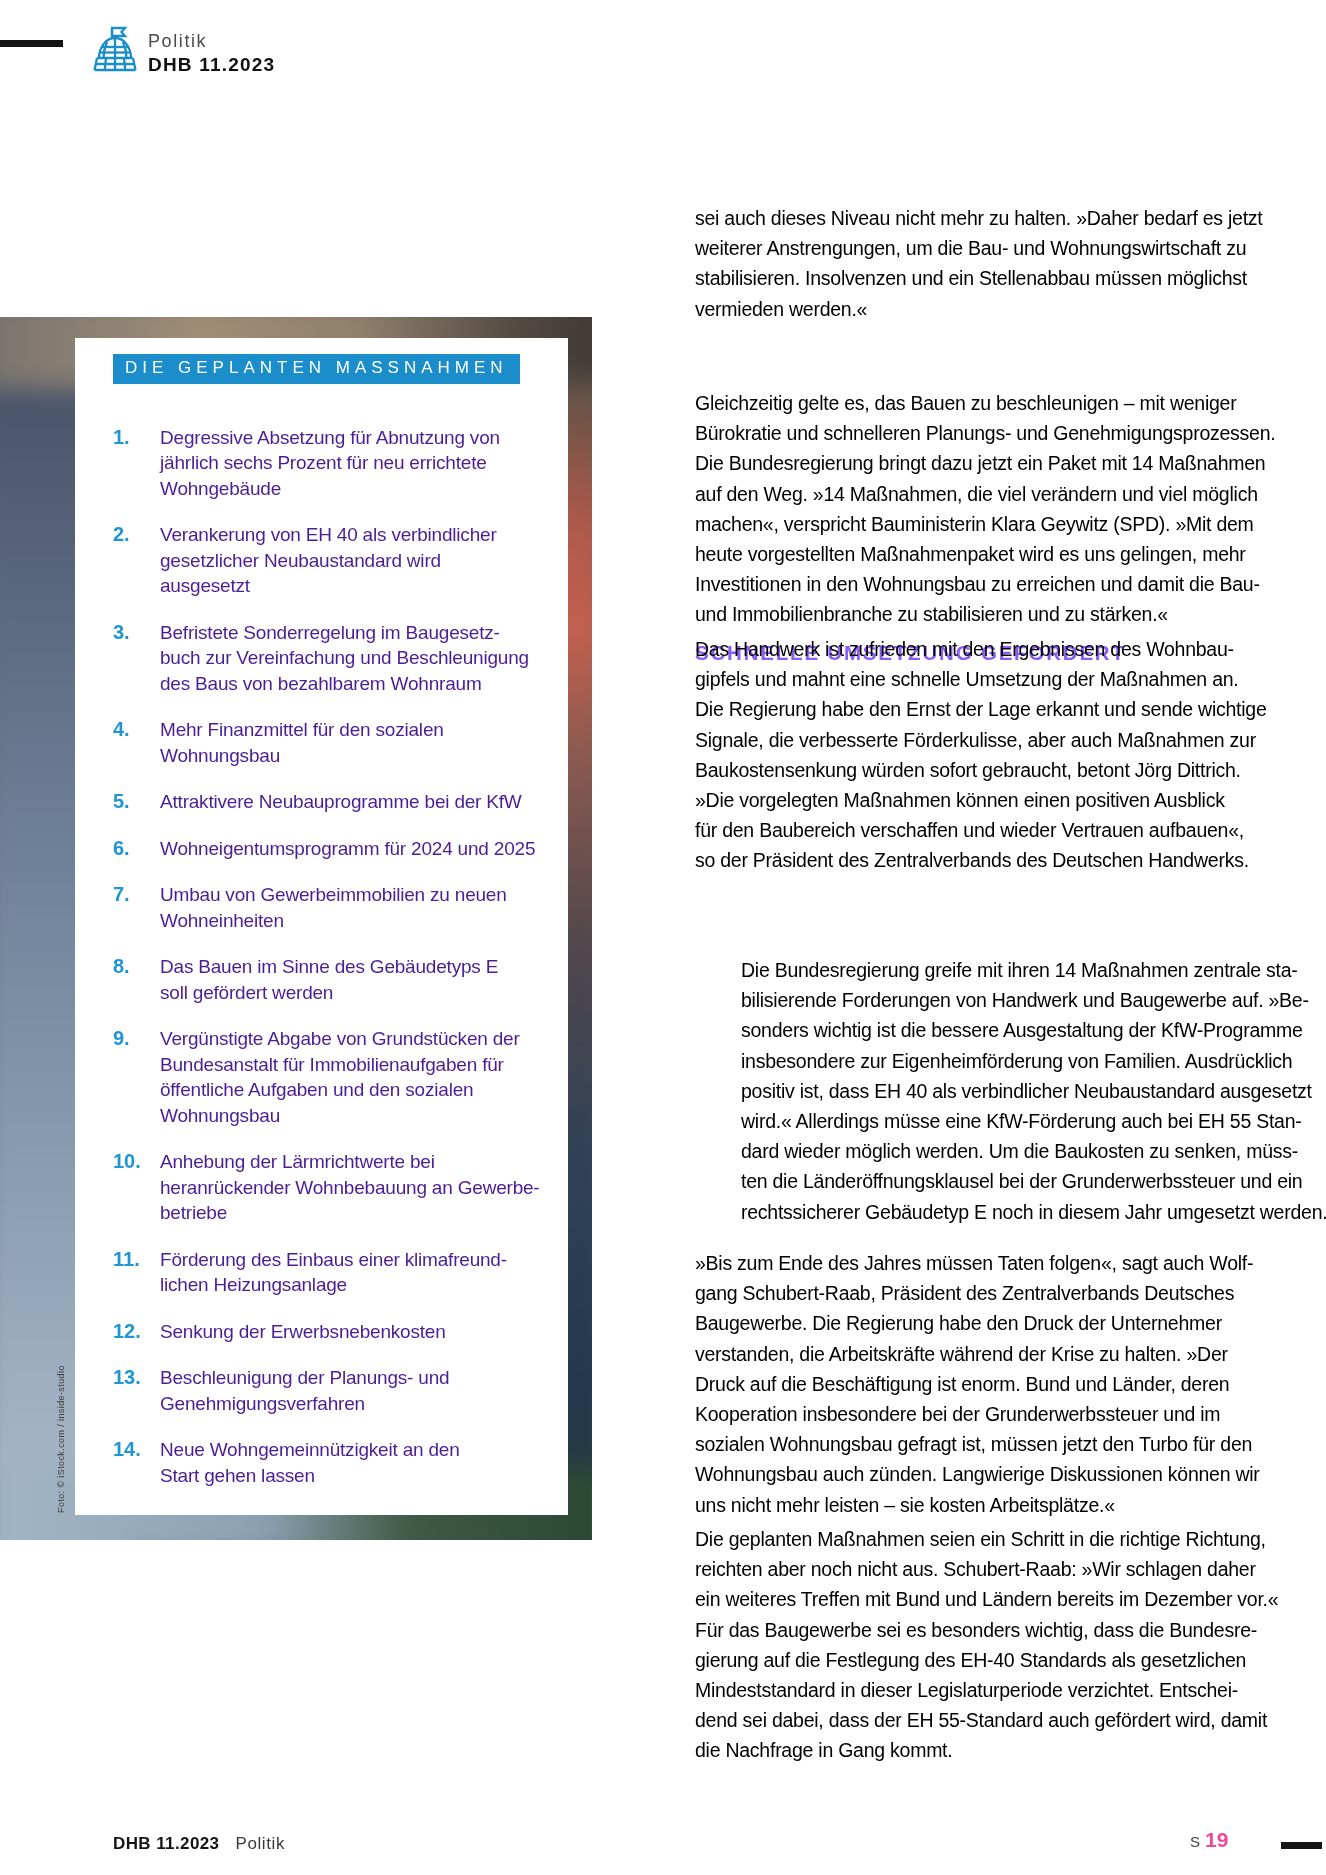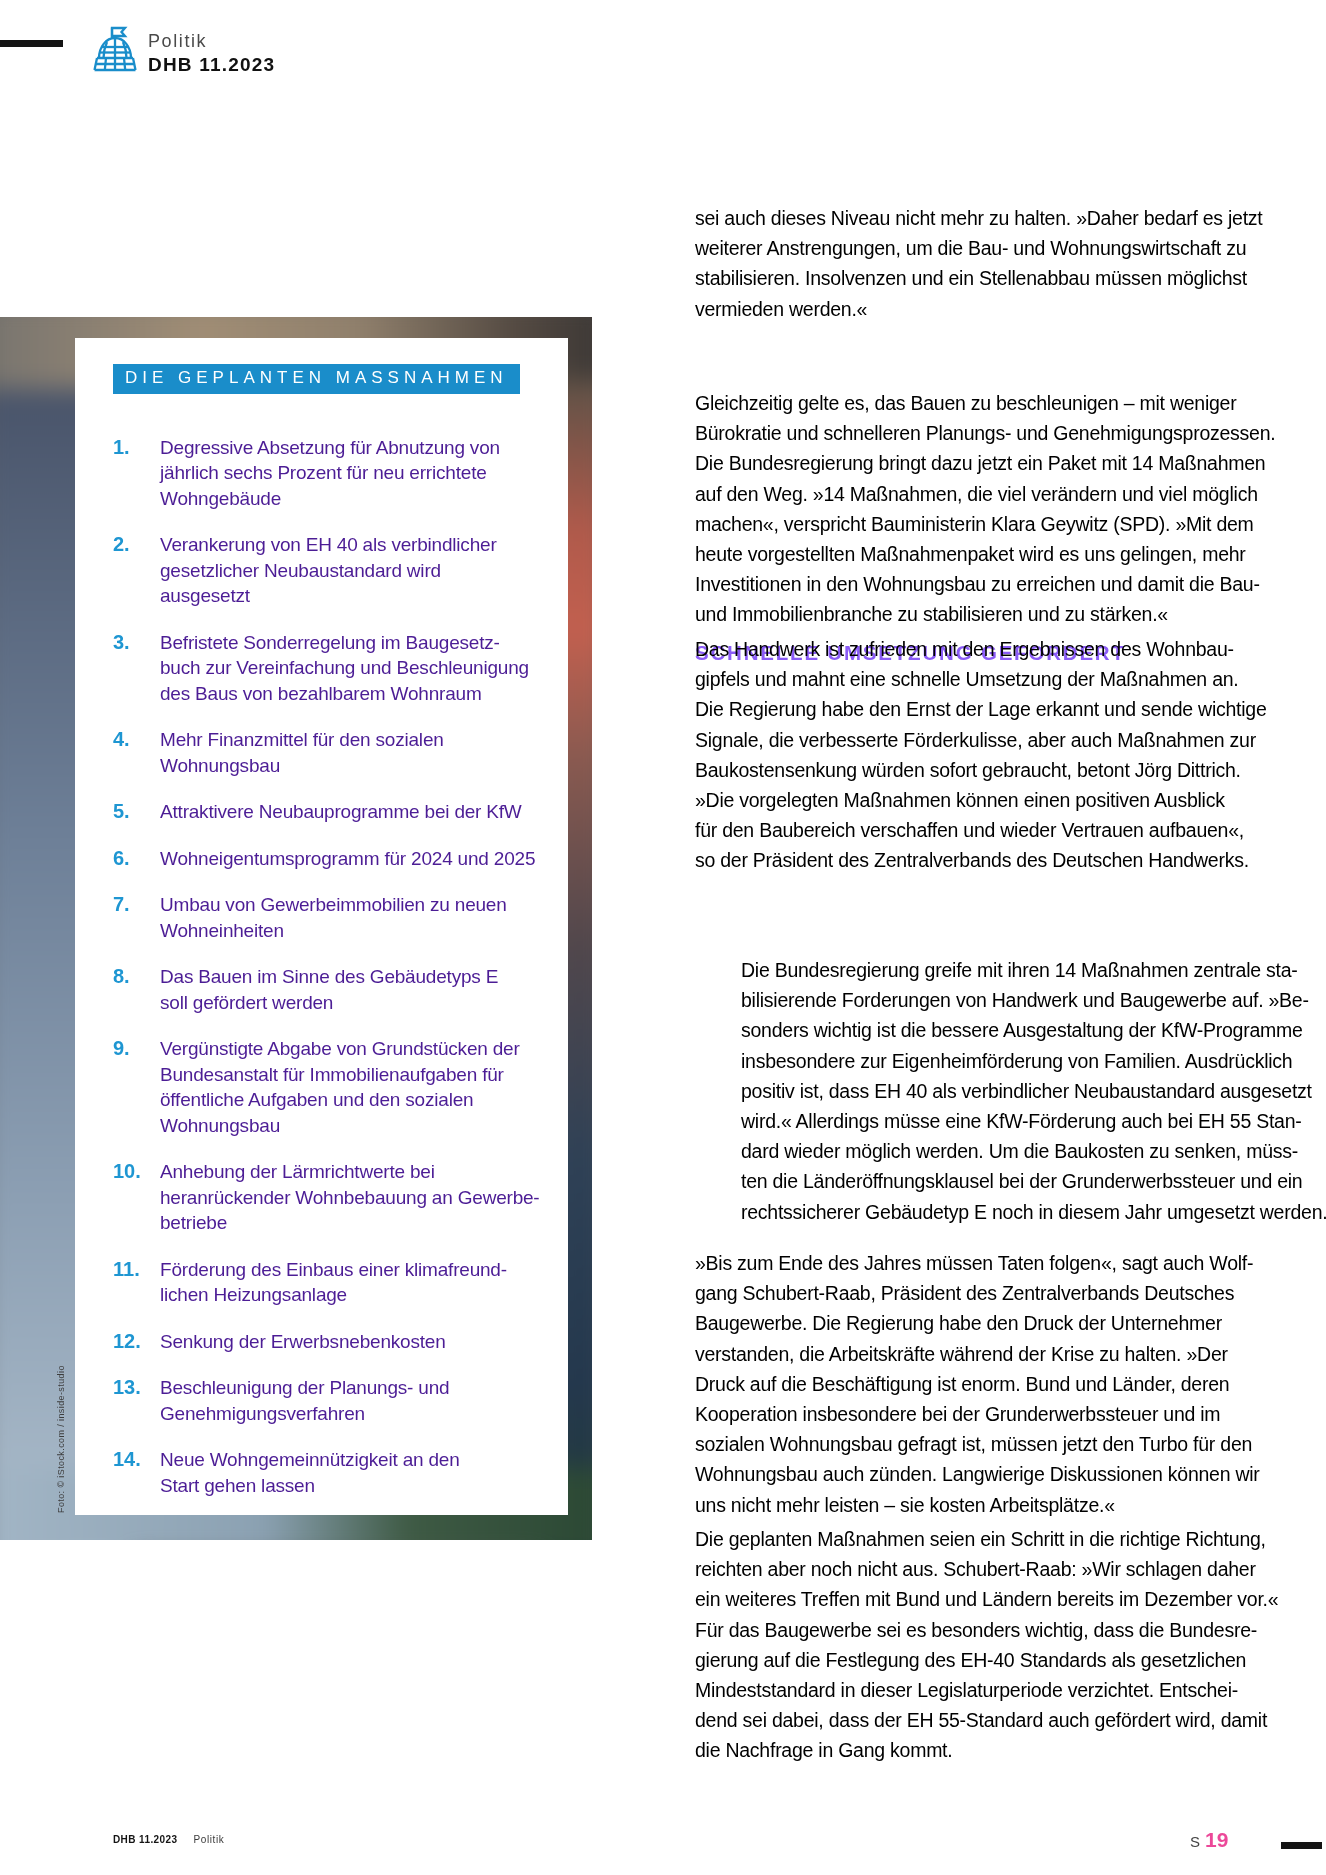--- a/index.html
+++ b/index.html
@@ -20,36 +20,36 @@
   .ph-top{position:absolute;left:0;top:0;width:100%;height:110px;background:linear-gradient(90deg,#77746f 0%,#a08d75 35%,#90806c 60%,#544a42 85%,#3a3634 100%);}
   .ph-left{position:absolute;left:0;top:90px;width:150px;height:100%;background:linear-gradient(180deg,#49546a 0%,#6d7f97 35%,#8da0b4 65%,#a9bac9 90%);}
   .ph-right{position:absolute;right:0;top:80px;width:70px;height:100%;background:linear-gradient(180deg,#5e5247 0%,#b05a4b 12%,#c2604f 20%,#8a5a50 30%,#51474c 45%,#2f4156 62%,#24384d 80%,#223c35 95%);}
   .ph-bottom{position:absolute;left:0;bottom:0;width:100%;height:90px;background:linear-gradient(90deg,#a3b6c6 0%,#8ba1b2 45%,#3e5a44 68%,#2a4733 100%);}
   
   .credit{
     position:absolute;left:56px;top:1513px;transform:rotate(-90deg);transform-origin:0 0;
     font-size:9px;color:#3d3d3d;letter-spacing:0.4px;white-space:nowrap;
   }
   
-  .card{position:absolute;left:75px;top:338px;width:493px;height:1177px;background:#ffffff;box-sizing:border-box;padding:26px 24px 0 38px;}
+  .card{position:absolute;left:75px;top:338px;width:493px;height:1177px;background:#ffffff;box-sizing:border-box;padding:16px 24px 0 38px;}
   .chip{display:inline-block;background:#1a8dca;color:#ffffff;font-size:17px;letter-spacing:5px;padding:5px 12px 6px 12px;line-height:1.1;}
   .measures{list-style:none;margin:41px 0 0 0;padding:0;}
   .measure{display:flex;margin-bottom:21px;line-height:25.5px;}
   .measure .num{flex:none;width:47px;font-size:20px;font-weight:bold;color:#1e96d2;}
   .measure .mtext{white-space:pre-line;font-size:19px;color:#4c1d95;letter-spacing:-0.2px;}
   
   .article{position:absolute;left:695px;top:0;width:600px;height:100%;}
   .para{
     position:absolute;margin:0;width:600px;white-space:pre-line;
     font-size:19.5px;line-height:30.2px;color:#000000;letter-spacing:-0.25px;
   }
   .p1{top:203px;} .p2{top:388px;} .p3{top:634px;} .p4{top:955px;margin-left:46px;} .p5{top:1248px;} .p6{top:1524px;}
   .subhead{position:absolute;top:641px;margin:0;font-size:20.5px;font-weight:bold;letter-spacing:1.8px;color:#8b5cf6;}
   
-  .ft-left{position:absolute;left:113px;top:1834px;font-size:10px;color:#141414;text-align:right;}
+  .ft-left{position:absolute;left:113px;top:1834px;font-size:17px;color:#141414;text-align:right;}
   .ft-issue{font-weight:bold;letter-spacing:0.4px;}
   .ft-section{margin-left:16px;color:#3a3a3a;letter-spacing:0.6px;}
   .ft-page{position:absolute;left:1190px;top:1828px;}
   .ft-page .s{font-size:15px;color:#444;}
   .ft-page .n{font-size:21px;font-weight:bold;color:#ec4899;margin-left:5px;}
   .ft-rule{position:absolute;right:4px;top:1842px;width:41px;height:7px;background:#141414;}
 </style>
 </head>
 <body>
 

